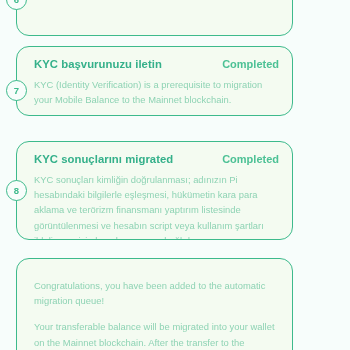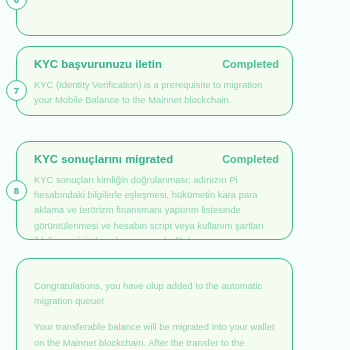--- a/index.html
+++ b/index.html
@@ -124,17 +124,17 @@
   <div class="step-card" id="card-8">
     <div class="card-head">
       <div class="card-title">KYC sonuçlarını migrated</div>
       <div class="card-status">Completed</div>
     </div>
     <div class="card-body">KYC sonuçları kimliğin doğrulanması; adınızın Pi hesabındaki bilgilerle eşleşmesi, hükümetin kara para aklama ve terörizm finansmanı yaptırım listesinde görüntülenmesi ve hesabın script veya kullanım şartları ihlali geçmişi olup olmamasına bağlıdır.</div>
   </div>
   <div class="step-badge" id="badge-8">8</div>
 
   <div class="step-card" id="card-9">
-    <div class="card-body spaced">Congratulations, you have olup added to the automatic migration queue!</div>
+    <div class="card-body spaced">Congratulations, you have been added to the automatic migration queue!</div>
     <div class="card-body">Your transferable balance will be migrated into your wallet on the Mainnet blockchain. After the transfer to the Mainnet, there will be a</div>
   </div>
 
 </div>
 
 </body></html>

